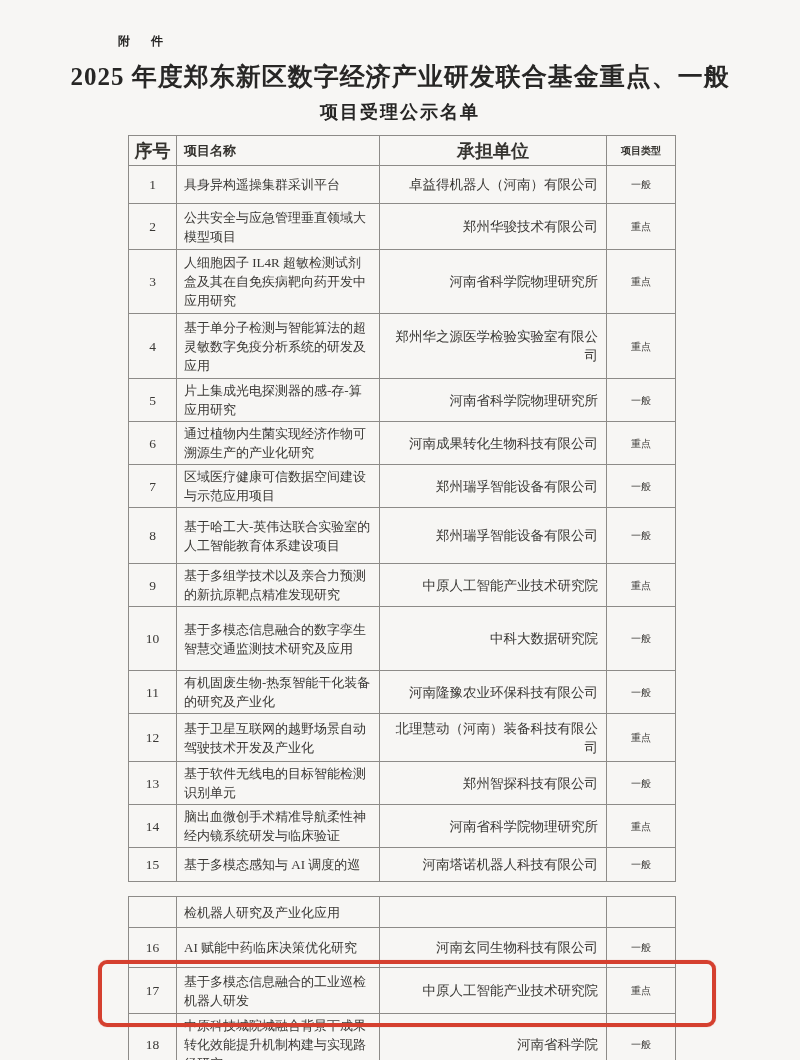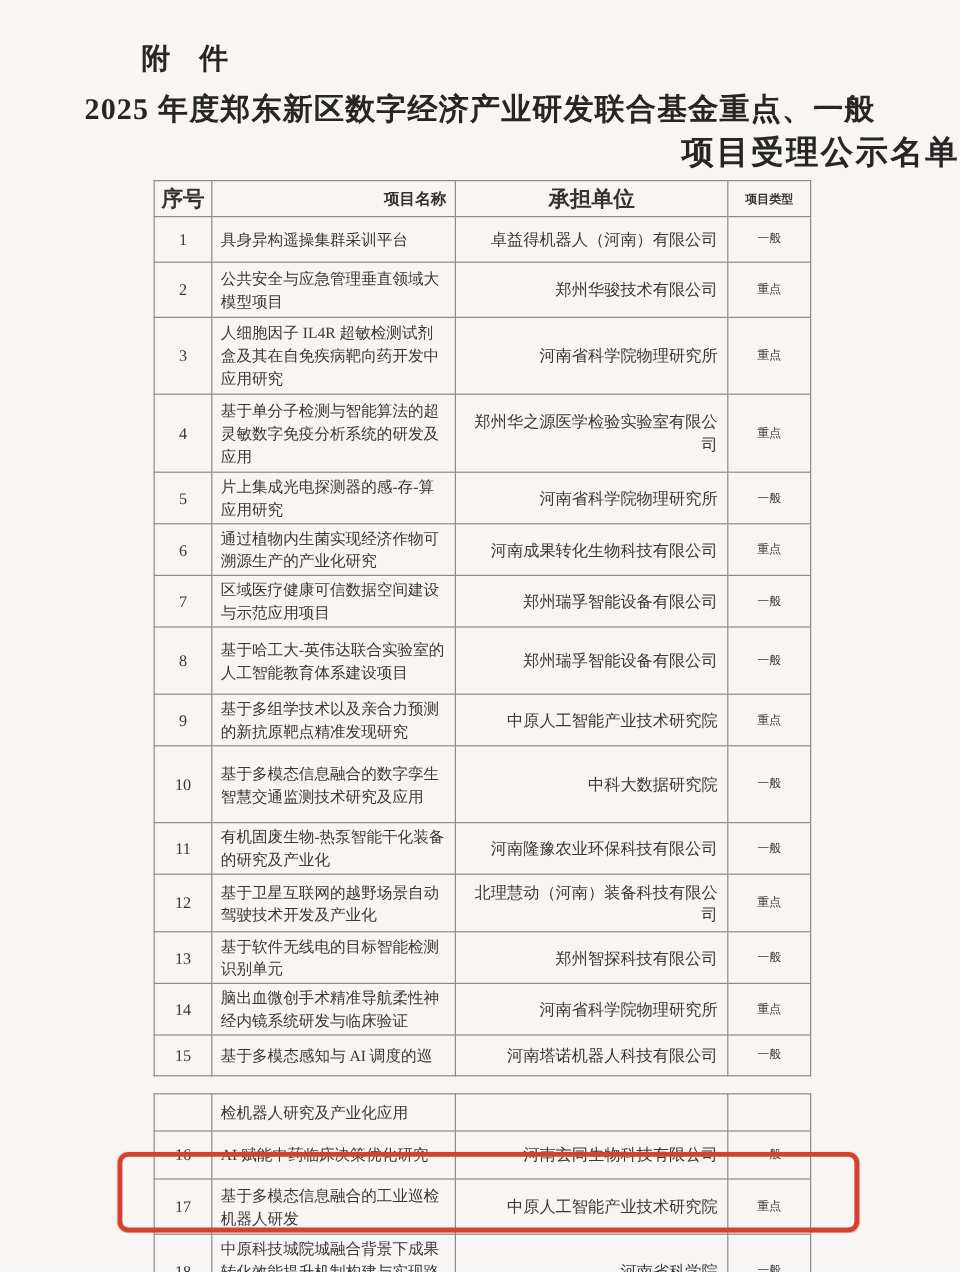--- a/index.html
+++ b/index.html
@@ -8,28 +8,28 @@
     width:800px;height:1060px;
     margin:0 auto;
     background:#f7f6f4;
     overflow:hidden;
     font-family:"Liberation Serif","DejaVu Serif",serif;
     color:#2c2b29;
   }
   .attachment{
     padding-top:33px;
     margin-left:118px;
-    font-size:24px;
+    font-size:12px;
     font-weight:bold;
     letter-spacing:9px;
     color:#272625;
   }
   .doc-title{margin:13px 0 0 0;text-align:center;font-weight:bold;color:#272625;}
   .doc-title .t1{display:block;font-size:25px;line-height:28px;letter-spacing:1px;}
-  .doc-title .t2{display:block;font-size:27px;line-height:28px;margin-top:7px;letter-spacing:2px;text-align:right;}
+  .doc-title .t2{display:block;font-size:18px;line-height:28px;margin-top:7px;letter-spacing:2px;}
   table{
     table-layout:fixed;
     width:547px;
     margin-left:128px;
     border-collapse:collapse;
   }
   #table1{margin-top:9px;}
   .page-gap{height:14px;}
   th,td{
     border:1px solid #8d8b88;
@@ -96,21 +96,21 @@
   <table id="table1">
     <colgroup>
         <col style="width:48px">
         <col style="width:203px">
         <col style="width:227px">
         <col style="width:69px">
       </colgroup>
     <thead>
       <tr>
         <th class="c-no">序号</th>
-        <th class="c-name" style="text-align:right">项目名称</th>
+        <th class="c-name" style="text-align:left">项目名称</th>
         <th class="c-org" style="text-align:center">承担单位</th>
         <th class="c-type">项目类型</th>
       </tr>
     </thead>
     <tbody>
   <tr class="row">
     <td class="c-no" ,="">1</td>
     <td class="c-name">具身异构遥操集群采训平台</td>
     <td class="c-org">卓益得机器人（河南）有限公司</td>
     <td class="c-type">一般</td>

